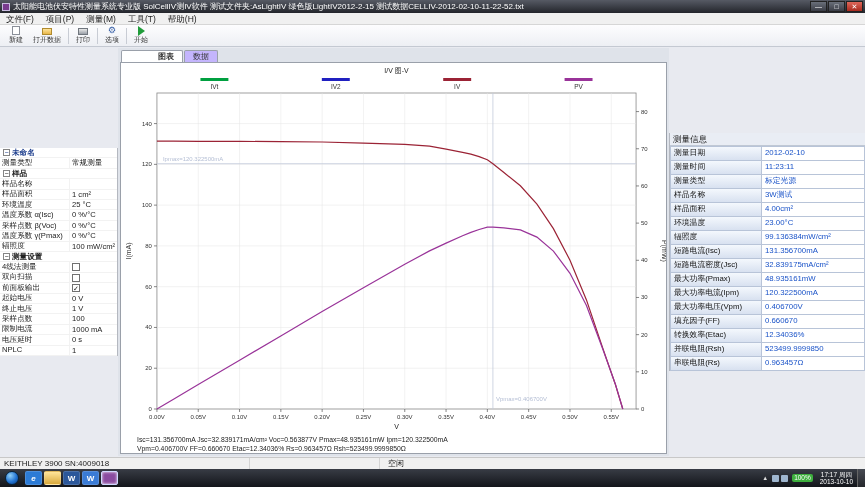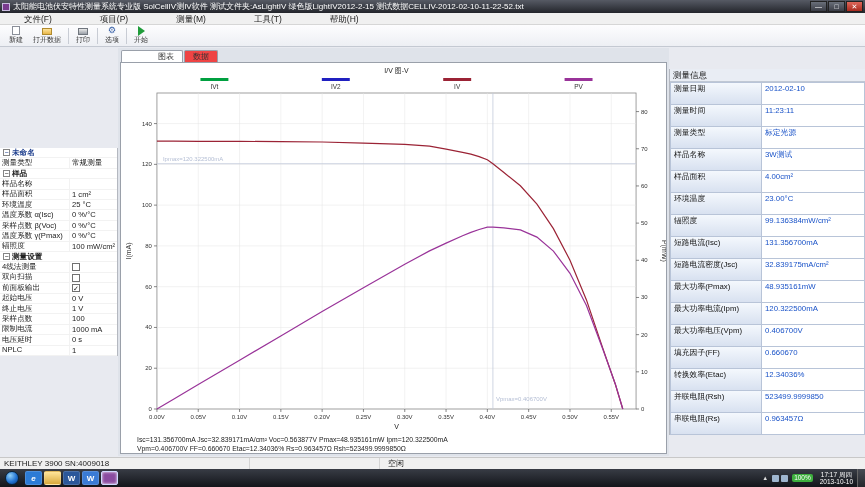--- a/index.html
+++ b/index.html
@@ -12,21 +12,21 @@
     font-size: 8px; display: flex; align-items: center; padding: 0 2px; flex: none; }
   .app-ico { width: 8px; height: 8px; background: #7a3b8f; border: 1px solid #cabce0; margin-right: 3px; flex:none; }
   .win-title { flex: 1; white-space: nowrap; overflow: hidden; }
   .win-btn { width: 17px; height: 11px; font-size: 7px; line-height: 10px; text-align: center;
     color: #fff; background: linear-gradient(#6a6f7a,#3a3d46); border: 1px solid #222; margin-left: 1px; }
   .win-btn.close { background: linear-gradient(#e0675a,#a82a1e); }
 
   
   .menubar { height: 12px; background: #f0f0f0; border-bottom: 1px solid #d6d6d6;
     display: flex; align-items: center; font-size: 8.5px; color: #222; flex: none; }
-  .menu-item { padding: 0 24px; height: 100%; line-height: 12px; }
+  .menu-item { padding: 0 6px; height: 100%; line-height: 12px; }
 
   
   .toolbar { height: 22px; background: linear-gradient(#fdfdfe,#edeff4); border-bottom: 1px solid #c4c9d2;
     display: flex; align-items: center; padding-left: 4px; flex: none; }
   .tb-btn { display: flex; flex-direction: column; align-items: center; justify-content: center;
     padding: 0 5px; font-size: 7px; color: #333; height: 21px; }
   .tb-ico { width: 10px; height: 9px; display: flex; align-items: center; justify-content: center; font-size: 8px; }
   .ic-new { background: #fff; border: 1px solid #8a8f98; width: 8px; height: 9px; }
   .ic-open { background: linear-gradient(#ffe49a,#e8b74a); border: 1px solid #b08a2e; width: 10px; height: 7px; margin-top: 2px; }
   .ic-print { background: linear-gradient(#e8e8e8,#9aa0a8); border: 1px solid #70767e; width: 10px; height: 7px; margin-top: 2px; }
@@ -47,31 +47,31 @@
   .tree-row.root .t-label { color: #1b3c8c; }
   .expander { display: inline-block; width: 7px; height: 7px; border: 1px solid #848484; background: #fff;
     font-size: 7px; line-height: 5px; text-align: center; margin: 0 2px 0 1px; font-weight: normal; flex: none; }
   .cb { display: inline-block; width: 8px; height: 8px; border: 1px solid #707070; background: #fff;
     font-size: 7px; line-height: 7px; text-align: center; color: #222; margin-top: 1px; }
 
   
   .center-panel { flex: 1; display: flex; flex-direction: column; min-width: 0; background: #dfe3ea; }
   .tabstrip { height: 14px; display: flex; align-items: flex-end; padding-left: 3px; flex: none; }
   .tab { font-size: 8px; line-height: 11px; padding: 0 8px; border: 1px solid #9aa0aa; border-bottom: none;
-    background: #ef4444; border-radius: 2px 2px 0 0; margin-right: 1px; color: #333; }
-  .tab.active { background: #fff; font-weight: normal; padding-left: 36px; }
+    background: #c4b5fd; border-radius: 2px 2px 0 0; margin-right: 1px; color: #333; }
+  .tab.active { background: #fff; font-weight: bold; padding-left: 36px; }
   .chart-wrap { flex: 1; background: #fff; border: 1px solid #9aa0aa; margin: 0 2px 2px 2px; overflow: hidden; }
   .results { padding-left: 16px; font-size: 6.8px; line-height: 9px; color: #222; white-space: nowrap; }
 
   
   .right-panel { width: 196px; background: #fafbfd; border-left: 1px solid #b4b8c0; flex: none; display: flex; flex-direction: column; }
   .rp-title { height: 13px; line-height: 13px; font-size: 8.5px; padding-left: 3px; background: #e9edf4;
     border-bottom: 1px solid #c0c8d4; color: #222; flex: none; }
   .rp-rows { border-top: 1px solid #b8c4d8; }
-  .rp-row { display: flex; height: 22px; }
+  .rp-row { display: flex; height: 14px; }
   .rp-label { width: 92px; font-size: 7.8px; line-height: 12px; padding-left: 3px;
     background: linear-gradient(#f4f8fd,#d8e1f0); border: 1px solid #b8c4d8; border-top: none;
     white-space: nowrap; overflow: hidden; color: #111; flex: none; }
   .rp-value { flex: 1; font-size: 7.8px; line-height: 12px; padding-left: 3px; color: #1a53c8;
     background: #fff; border: 1px solid #b8c4d8; border-top: none; border-left: none;
     white-space: nowrap; overflow: hidden; }
 
   
   .statusbar { height: 12px; background: #f0f0f0; border-top: 1px solid #c8c8c8; display: flex;
     align-items: center; font-size: 8px; color: #222; flex: none; }

